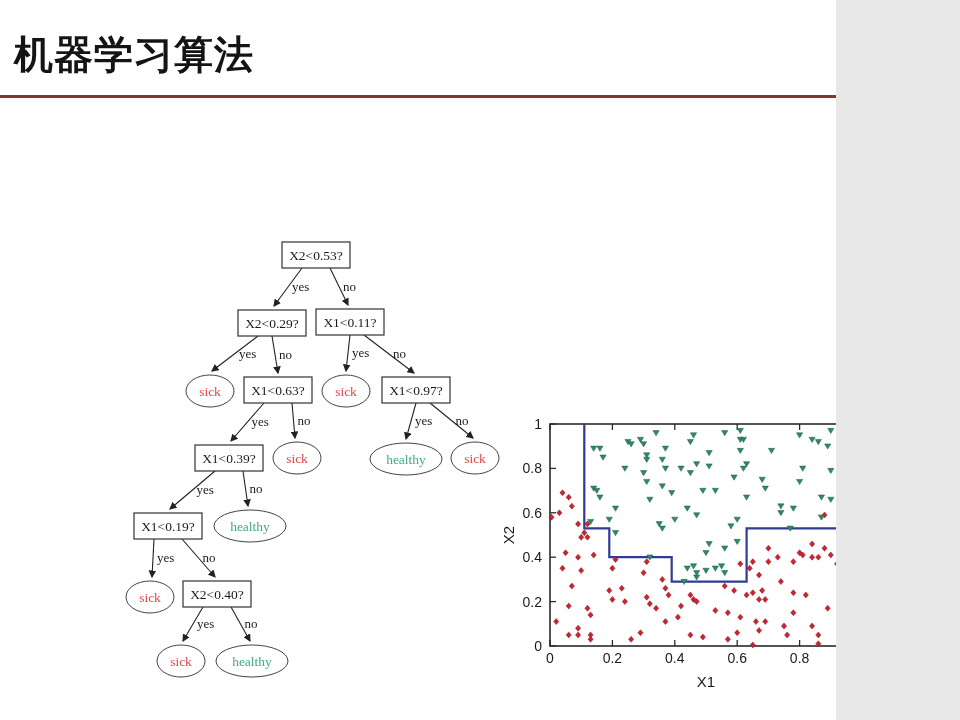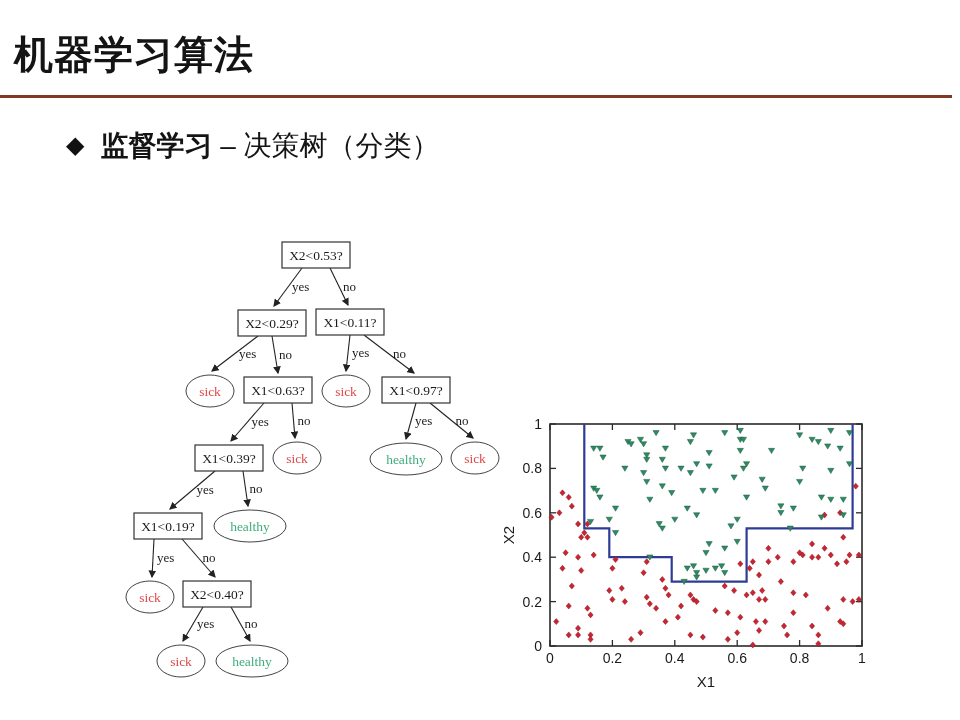--- a/index.html
+++ b/index.html
@@ -1,17 +1,17 @@
 <!DOCTYPE html>
 <html><head>
 <meta charset="utf-8">
 <style>
   html,body{margin:0;padding:0;background:#e8e8e8;}
   .slide{
-    position:relative;width:960px;height:720px;background:#ffffff;overflow:hidden;
+    position:relative;width:836px;height:720px;background:#ffffff;overflow:hidden;
     font-family:"Liberation Sans","DejaVu Sans",sans-serif;color:#111;
   }
   .title{
     position:absolute;left:14px;top:28px;margin:0;
     font-size:39px;font-weight:bold;color:#141414;letter-spacing:1px;
   }
   .title-rule{
     position:absolute;left:0;top:95px;width:952px;height:3px;background:#823827;
   }
   .bullet1{
@@ -31,23 +31,20 @@
   .tick-text{font-family:"Liberation Sans","DejaVu Sans",sans-serif;font-size:14px;fill:#1a1a1a;}
   .axis-text{font-family:"Liberation Sans","DejaVu Sans",sans-serif;font-size:15px;fill:#1a1a1a;}
 </style>
 </head>
 <body>
 
 <div class="slide">
   <h1 class="title">机器学习算法</h1>
   <div class="title-rule"></div>
 
-  <div class="bullet1">
-    <span class="diamond">◆</span><span class="b-bold">监督学习</span><span> – 决策树（分类）</span>
-  </div>
 
 
   <svg id="tree-svg" viewBox="110 235 400 450">
       <defs>
         <marker id="arrow" viewBox="0 0 10 10" refX="8.5" refY="5" markerWidth="7" markerHeight="7" orient="auto-start-reverse">
           <path d="M0,0 L10,5 L0,10 z" fill="#222222"></path>
         </marker>
       </defs>
       <line x1="302" y1="268" x2="274" y2="306" stroke="#222222" stroke-width="1.1" marker-end="url(#arrow)"></line>
       <text x="292" y="291" text-anchor="start" class="tree-edge-text">yes</text>

